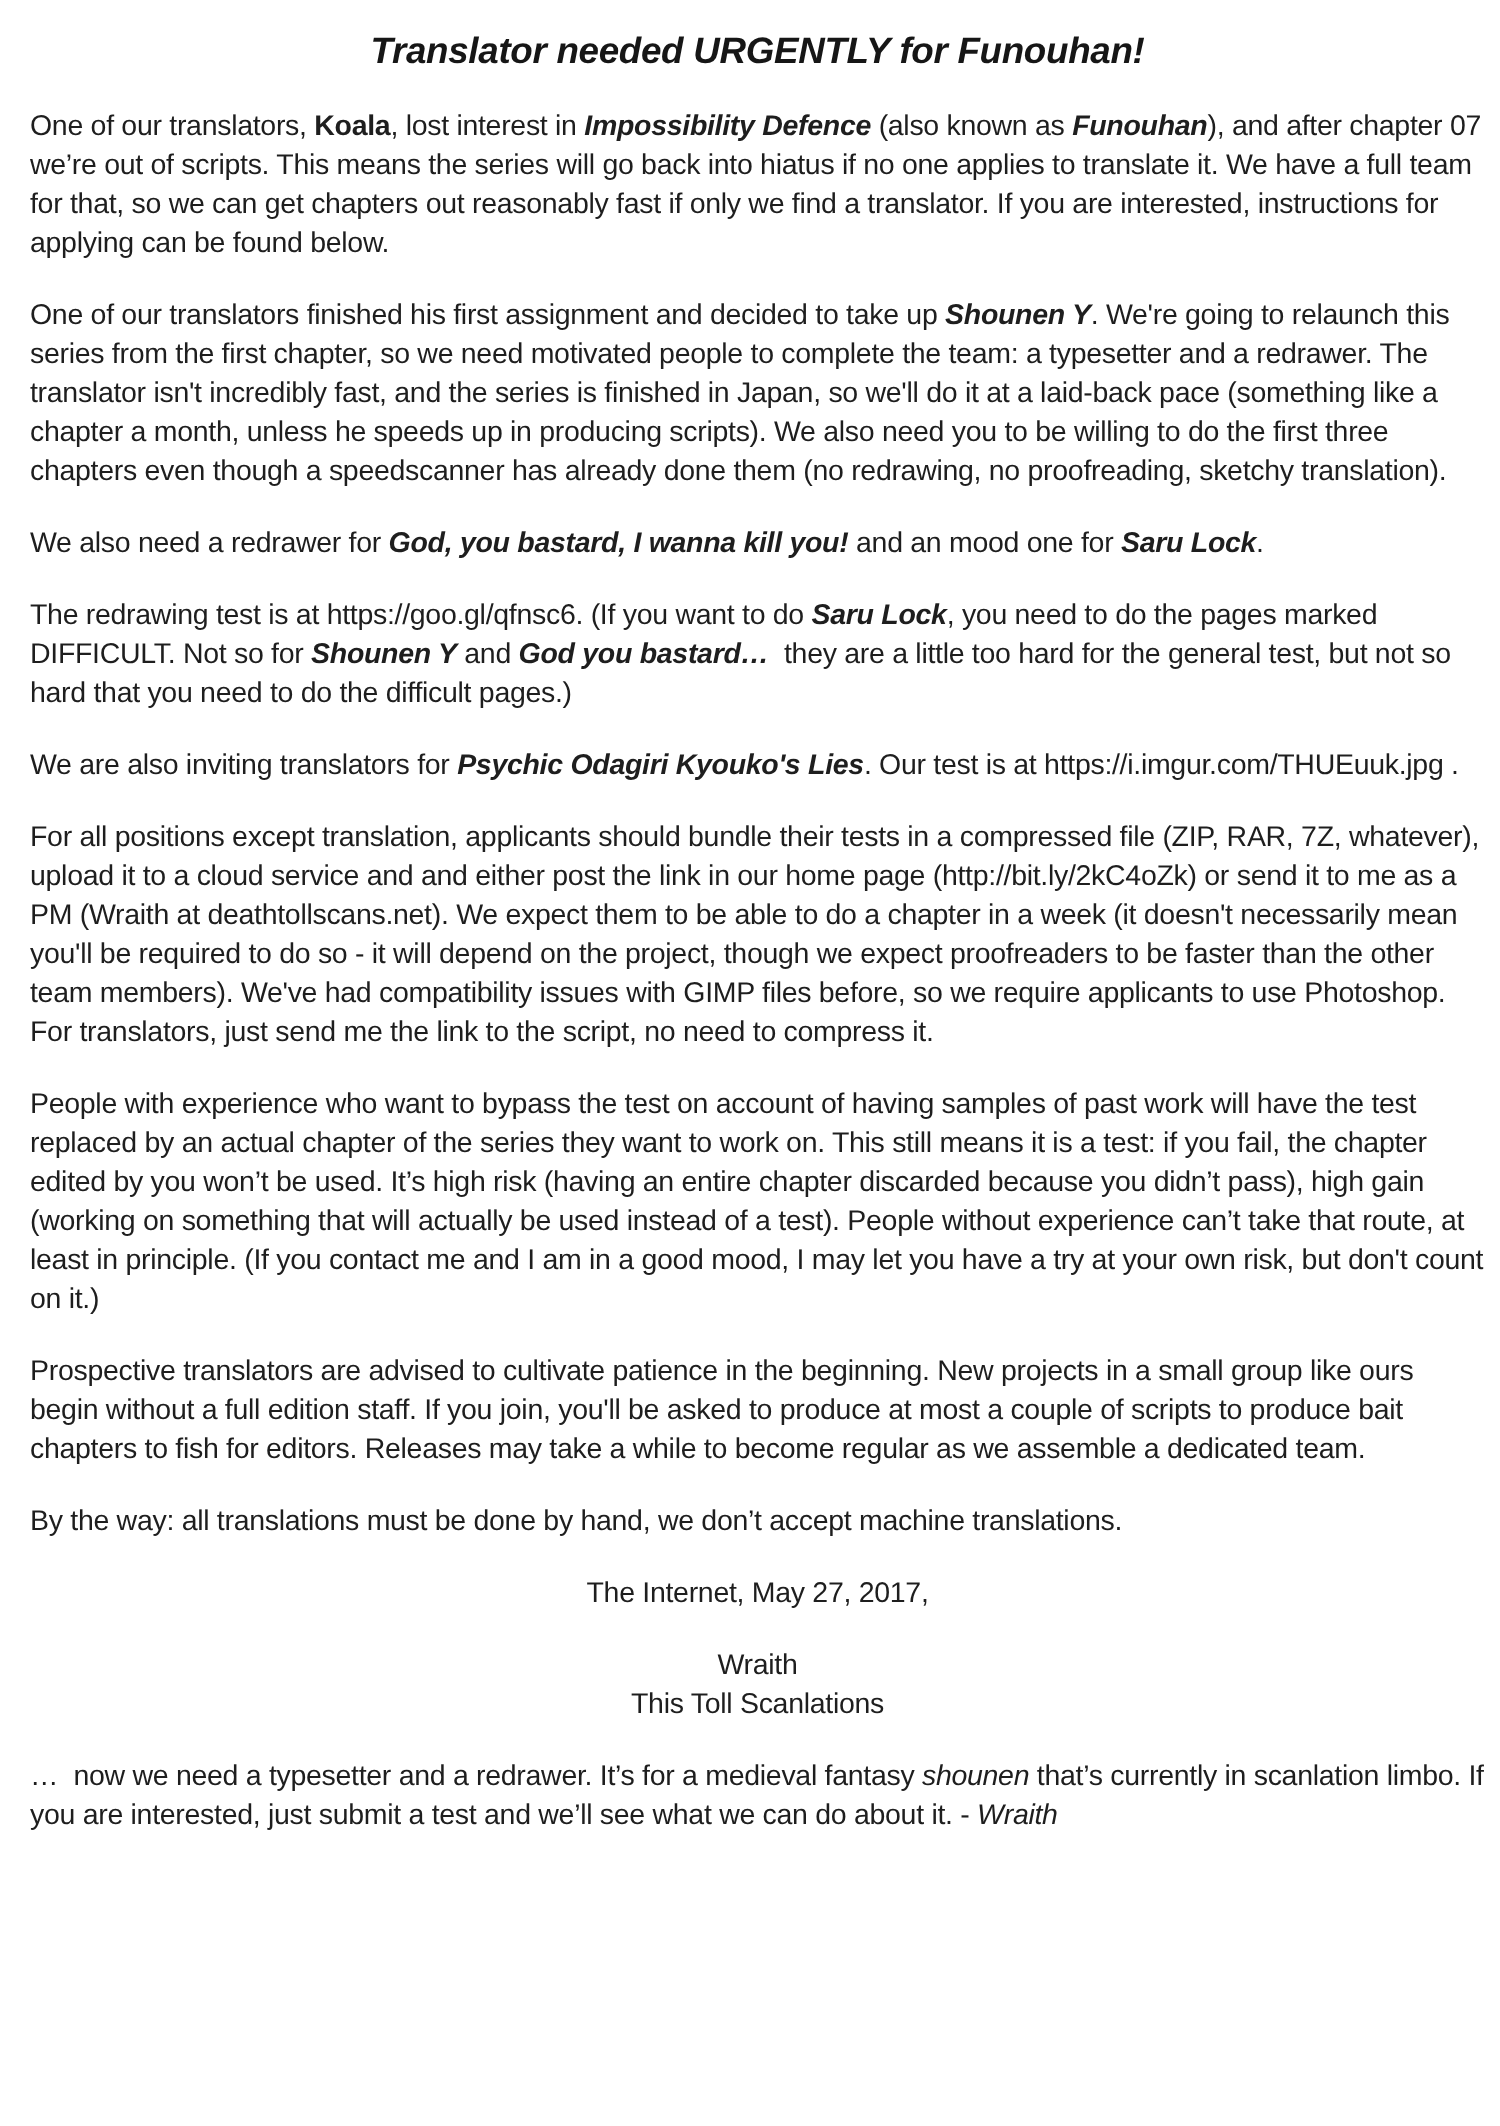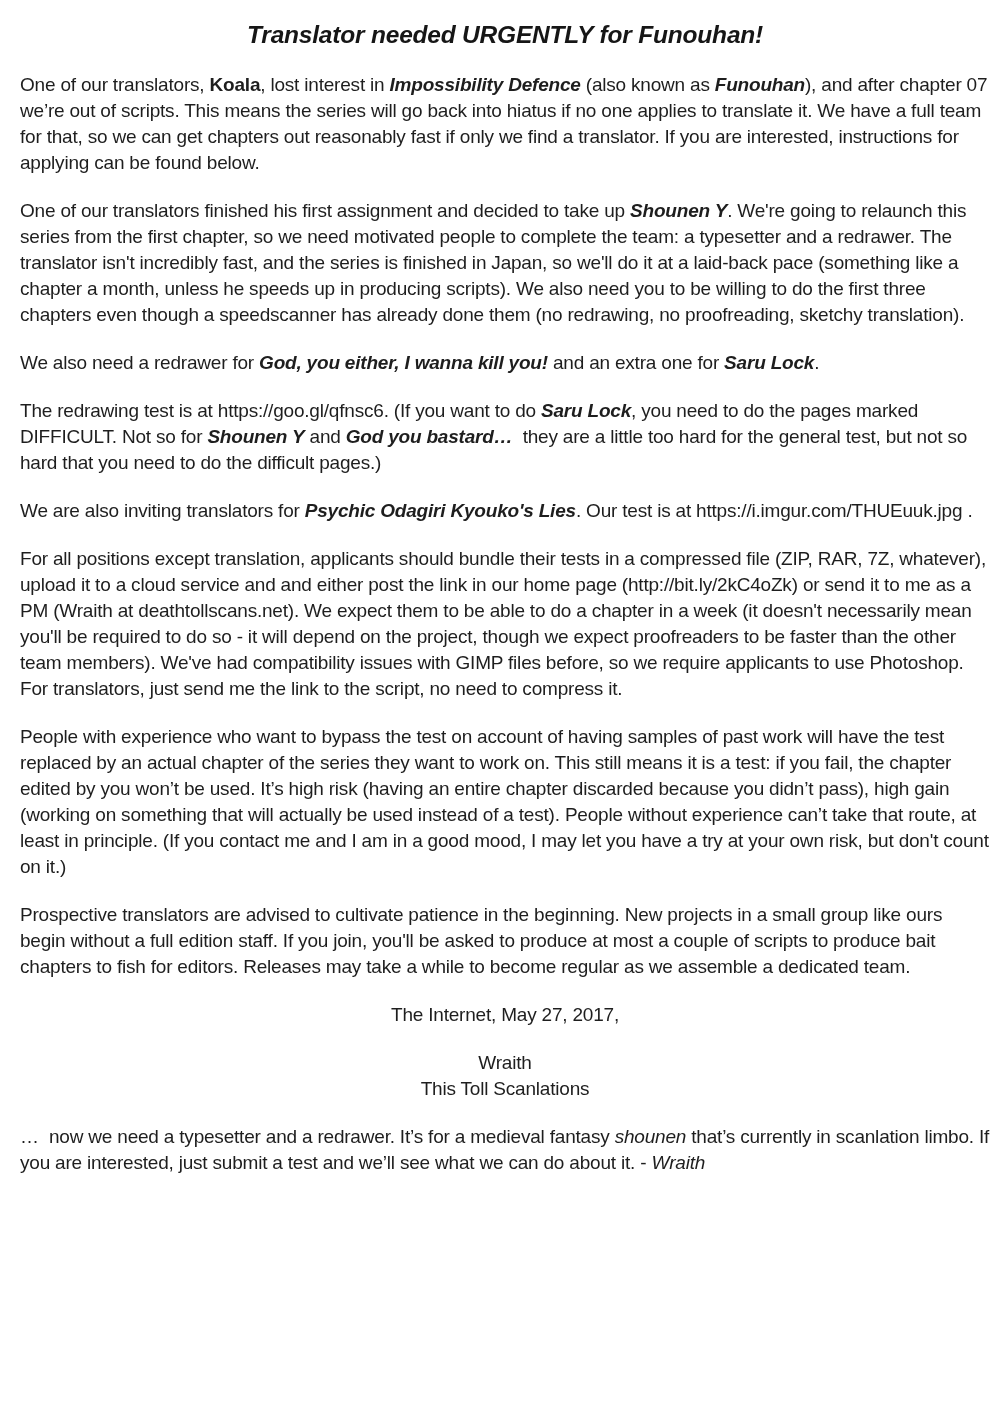--- a/index.html
+++ b/index.html
@@ -44,33 +44,34 @@
 
 <main class="page">
 
   <h1 class="heading">Translator needed URGENTLY for Funouhan!</h1>
 
   <p class="para"><span>One of our translators, </span><span class="b">Koala</span><span>, lost interest in </span><span class="bi">Impossibility Defence</span><span> (also known as </span><span class="bi">Funouhan</span><span>), and after chapter 07 we’re out of scripts. This means the series will go back into hiatus if no one applies to translate it. We have a full team for that, so we can get chapters out reasonably fast if only we find a translator. If you are interested, instructions for applying can be found below.</span></p>
 
 
   <p class="para"><span>One of our translators finished his first assignment and decided to take up </span><span class="bi">Shounen Y</span><span>. We're going to relaunch this series from the first chapter, so we need motivated people to complete the team: a typesetter and a redrawer. The translator isn't incredibly fast, and the series is finished in Japan, so we'll do it at a laid-back pace (something like a chapter a month, unless he speeds up in producing scripts). We also need you to be willing to do the first three chapters even though a speedscanner has already done them (no redrawing, no proofreading, sketchy translation).</span></p>
 
-  <p class="para"><span>We also need a redrawer for </span><span class="bi">God, you either, I wanna kill you!</span><span> and an extra one for </span><span class="bi">Saru Lock</span><span>.</span></p>
+  <p class="para"><span>We also need a redrawer for </span><span class="bi">God, you bastard, I wanna kill you!</span><span> and an mood one for </span><span class="bi">Saru Lock</span><span>.</span></p>
 
 
   <p class="para"><span>The redrawing test is at </span><span>https://goo.gl/qfnsc6</span><span>. (If you want to do </span><span class="bi">Saru Lock</span><span>, you need to do the pages marked DIFFICULT. Not so for </span><span class="bi">Shounen Y</span><span> and </span><span class="bi">God you bastard…</span><span>&nbsp; they are a little too hard for the general test, but not so hard that you need to do the difficult pages.)</span></p>
 
   <p class="para"><span>We are also inviting translators for </span><span class="bi">Psychic Odagiri Kyouko's Lies</span><span>. Our test is at </span><span>https://i.imgur.com/THUEuuk.jpg</span><span> .</span></p>
 
   <p class="para"><span>For all positions except translation, applicants should bundle their tests in a compressed file (ZIP, RAR, 7Z, whatever), upload it to a cloud service and and either post the link in our home page (</span><span>http://bit.ly/2kC4oZk</span><span>) or send it to me as a PM (Wraith at deathtollscans.net). We expect them to be able to do a chapter in a week (it doesn't necessarily mean you'll be required to do so - it will depend on the project, though we expect proofreaders to be faster than the other team members). We've had compatibility issues with GIMP files before, so we require applicants to use Photoshop. For translators, just send me the link to the script, no need to compress it.</span></p>
 
   <p class="para"><span>People with experience who want to bypass the test on account of having samples of past work will have the test replaced by an actual chapter of the series they want to work on. This still means it is a test: if you fail, the chapter edited by you won’t be used. It’s high risk (having an entire chapter discarded because you didn’t pass), high gain (working on something that will actually be used instead of a test). People without experience can’t take that route, at least in principle. (If you contact me and I am in a good mood, I may let you have a try at your own risk, but don't count on it.)</span></p>
 
   <p class="para"><span>Prospective translators are advised to cultivate patience in the beginning. New projects in a small group like ours begin without a full edition staff. If you join, you'll be asked to produce at most a couple of scripts to produce bait chapters to fish for editors. Releases may take a while to become regular as we assemble a dedicated team.</span></p>
 
+  <p class="para"><span>By the way: all translations must be done by hand, we don’t accept machine translations.</span></p>
 
   <p class="para right">The Internet, May 27, 2017,</p>
 
   <div class="sig-block right">
     <p class="sig-line">Wraith</p>
     <p class="sig-line">This Toll Scanlations</p>
   </div>
 
 
   <p class="para"><span>…&nbsp; now we need a typesetter and a redrawer. It’s for a medieval fantasy </span><span class="i">shounen</span><span> that’s currently in scanlation limbo. If you are interested, just submit a test and we’ll see what we can do about it. - </span><span class="i">Wraith</span></p>

